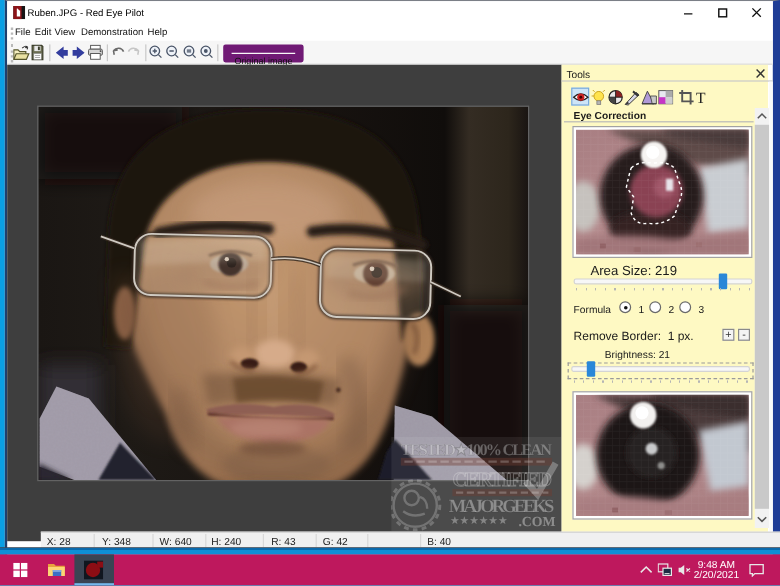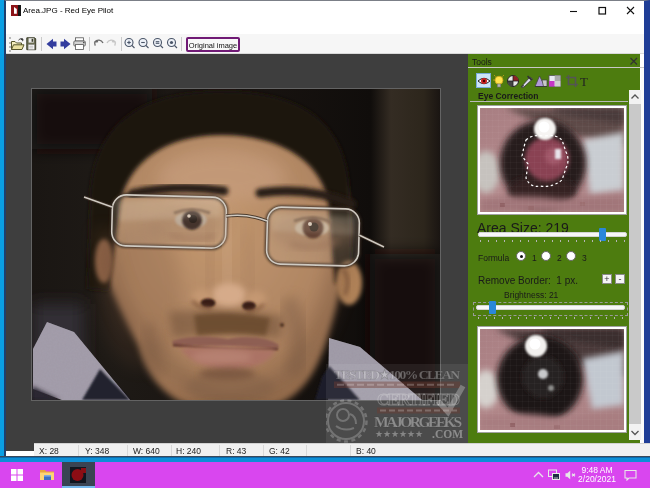--- a/index.html
+++ b/index.html
@@ -11,31 +11,31 @@
   border-top:1px solid #7b7f87; border-left:2px solid #1e3f6e; border-right:6px solid #1f3d96;
   background:#fff; }
 #titlebar { position:absolute; left:0; top:0; width:100%; height:20px; background:#fff; }
 #title-ico { position:absolute; left:5px; top:4px; width:10px; height:11px; }
 #title-txt { position:absolute; left:17px; top:5px; font-size:8px; color:#000; }
 #menubar { position:absolute; left:0; top:20px; width:100%; height:13px; background:#fff; font-size:8px; color:#111; }
 .mi { position:absolute; top:1px; }
 #toolbar { position:absolute; left:0; top:33px; width:100%; height:20px; background:#f6f6f6; border-bottom:1px solid #d9d9d9; }
 .tsep { position:absolute; top:3px; width:1px; height:14px; background:#c9c9c9; }
 .grip { position:absolute; left:3px; width:3px; border-left:2px dotted #b9b9b9; }
-#origbtn { position:absolute; left:180px; top:3px; width:54px; height:15px; border:2px solid #701a75; border-radius:2px; background:#f8f8f8; font-size:7.5px; color:#111; text-align:center; line-height:13px; }
+#origbtn { position:absolute; left:180px; top:3px; width:67px; height:15px; border:7px solid #701a75; border-radius:2px; background:#f8f8f8; font-size:7.5px; color:#111; text-align:center; line-height:13px; }
 
 #canvas { position:absolute; left:0; top:53px; width:462px; height:397px; background:#3e3e3e; }
-#panel { position:absolute; left:462px; top:53px; width:172px; height:390px; background:#4d7c0f; font-size:9px; color:#1a1a1a; }
+#panel { position:absolute; left:462px; top:53px; width:172px; height:390px; background:#fef9c3; font-size:9px; color:#1a1a1a; }
 
 #statusbar { position:absolute; left:0; top:442px; width:100%; height:14px; background:#f0f0f0; border-top:1px solid #d2d2d2; font-size:8.5px; color:#222;margin-left:28px; }
 .sc { position:absolute; top:2px; }
 .ssep { position:absolute; top:1px; width:1px; height:11px; background:#d8d8d8; }
 #btmblue { position:absolute; left:0; top:456px; width:650px; height:6px; background:linear-gradient(#39495a 0 1px,#0a6aad 1px 2px,#0e8fd6 2px 6px); }
 
-#taskbar { position:absolute; left:0; top:462px; width:650px; height:26px; background:#d946ef; }
+#taskbar { position:absolute; left:0; top:462px; width:650px; height:26px; background:#be185d; }
 
 .ptxt { position:absolute; color:#1a1a1a; }
 .slider-track { position:absolute; height:5px; background:#f7f7f7; border:1px solid #d4d4d4; border-radius:2px; }
 .slider-handle { position:absolute; width:7px; height:13px; background:#2a87d8; border-radius:1px; }
 .ticks { position:absolute; height:2px; background-image:repeating-linear-gradient(to right,#b5b5b5 0 1px,transparent 1px 8px); }
 .radio { position:absolute; width:10px; height:10px; border:1px solid #6a6a6a; border-radius:50%; background:#fff; }
 .radio .dot { position:absolute; left:2.5px; top:2.5px; width:3.5px; height:3.5px; border-radius:50%; background:#111; }
 .pbtn { position:absolute; width:10px; height:10px; border:1px solid #8a8a8a; background:#f4f4f4; font-size:9px; line-height:8px; text-align:center; color:#333; }
 .imgframe { position:absolute; border:1px solid #a2a2a2; background:#fff; padding:2px; }
 </style>
@@ -44,28 +44,36 @@
 <div id="root">
 
 <div id="win">
 
   <div id="titlebar">
     <svg id="title-ico" viewBox="0 0 10 11">
           <rect width="10" height="11" fill="#151515"></rect>
           <rect width="7" height="11" fill="#8c1318"></rect>
           <path d="M3 2.2 C4.6 2 4.2 4 5.8 3.8 L5.8 8.8 L3 8.8 Z" fill="#fff"></path>
         </svg>
-    <div id="title-txt">Area.JPG - Red Eye Pilot</div>
+    <div id="title-txt">Ruben.JPG - Red Eye Pilot</div>
     <svg class="abs" style="left:560px; top:0;" width="78" height="19">
       <line x1="4" y1="10.5" x2="11" y2="10.5" stroke="#111" stroke-width="1.1"></line>
       <rect x="33" y="6.5" width="6.5" height="6.5" fill="none" stroke="#111" stroke-width="1.2"></rect>
       <path d="M61 6 L68 13 M68 6 L61 13" stroke="#111" stroke-width="1.1"></path>
     </svg>
   </div>
 
+  <div id="menubar">
+    <div class="grip" style="top:2px; height:10px;"></div>
+    <div class="mi" style="left:6.5px;">File</div>
+    <div class="mi" style="left:23px;">Edit</div>
+    <div class="mi" style="left:39.5px;">View</div>
+    <div class="mi" style="left:61.5px;">Demonstration</div>
+    <div class="mi" style="left:117px;">Help</div>
+  </div>
 
   <div id="toolbar">
     <div class="grip" style="top:3px; height:15px;"></div>
     <svg class="abs" style="left:5px; top:2px;" width="178" height="17" viewBox="0 0 178 17">
 
       <g transform="translate(-1,0)">
         <path d="M1.5 13.5 L1.5 5.5 L5 5.5 L6.5 7 L11.5 7 L11.5 9" fill="#f5efc0" stroke="#55552a" stroke-width="1"></path>
         <path d="M1.5 13.5 L3.5 8.8 L14 8.8 L12 13.5 Z" fill="#e9e1a2" stroke="#55552a" stroke-width="1"></path>
         <path d="M8.5 4.2 C10 2.4 12 2.4 13 3.2 M13 3.2 l-2 .5 M13 3.2 l-.4 2" fill="none" stroke="#333" stroke-width="1"></path>
       </g>
@@ -391,21 +399,21 @@
         <circle cx="65" cy="21" r="11" fill="#f6f4f2" filter="url(#bl1)"></circle>
         <circle cx="64" cy="19" r="5.5" fill="#ffffff"></circle>
         <path d="M0 92 Q40 85 80 91 L144 88 L144 104 L0 104 Z" fill="#a17679" filter="url(#bl3)"></path>
         <rect x="20" y="95" width="5" height="4" fill="#8a5a5c" opacity=".7"></rect>
         <rect x="48" y="98" width="6" height="4" fill="#96686a" opacity=".7"></rect>
         <rect x="100" y="94" width="5" height="4" fill="#9a6a6a" opacity=".6"></rect>
         <rect width="144" height="104" fill="url(#px)"></rect>
         <path d="M46 32 Q52 26 64 28 Q76 26 82 32 L86 44 Q90 52 86 60 L82 72 Q72 80 60 78 Q50 80 46 70 L48 56 L42 48 Q44 38 46 32 Z" fill="none" stroke="#fff" stroke-width="1.2" stroke-dasharray="2.5,2.5"></path>
       </svg>
     </div>
-    <div class="ptxt" style="left:9px; top:166px; font-size:14px;">Area Size: 219</div>
+    <div class="ptxt" style="left:24px; top:166px; font-size:11px;">Area Size: 219</div>
     <div class="slider-track" style="left:10px; top:178px; width:149px;"></div>
     <div class="slider-handle" style="left:131px; top:174px;"></div>
     <div class="ticks" style="left:12px; top:186px; width:146px;"></div>
     <div class="ptxt" style="left:10px; top:199px; font-size:8.5px;">Formula</div>
     <div class="radio" style="left:48px; top:197px;">
           <div class="dot"></div>
         </div>
     <div class="ptxt" style="left:64px; top:199px; font-size:8.5px;">1</div>
     <div class="radio" style="left:73px; top:197px;"></div>
     <div class="ptxt" style="left:89px; top:199px; font-size:8.5px;">2</div>

